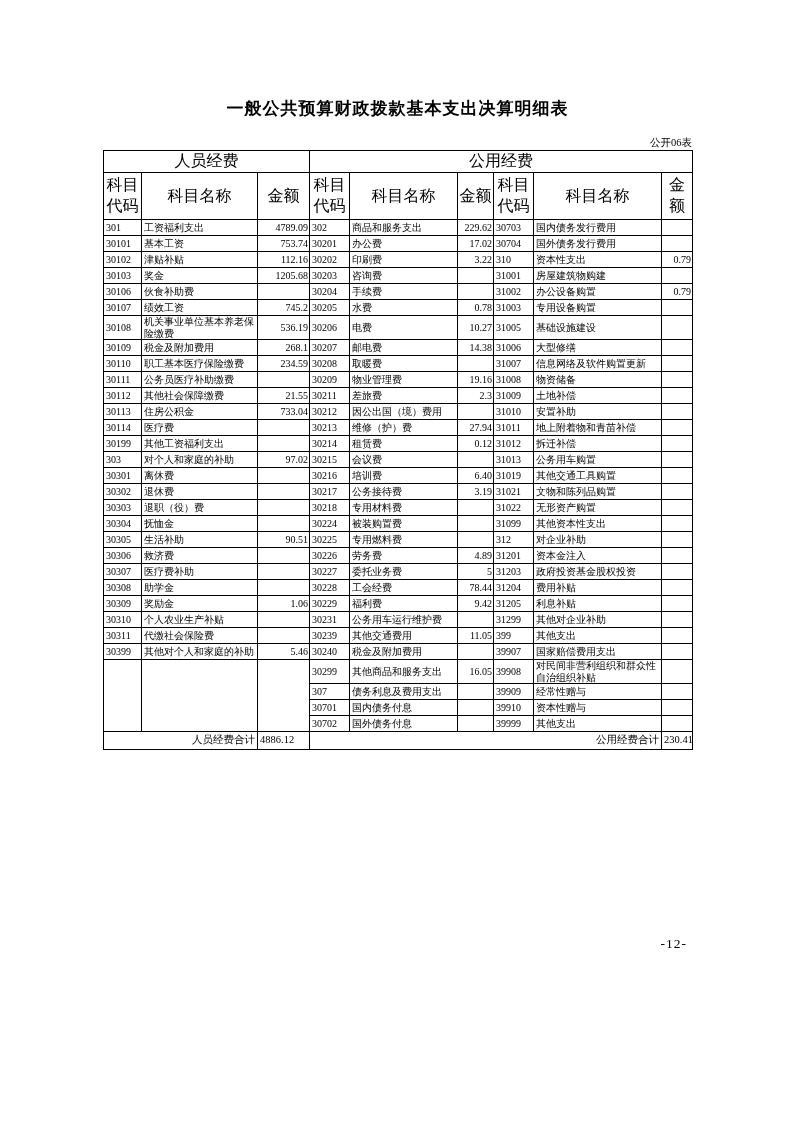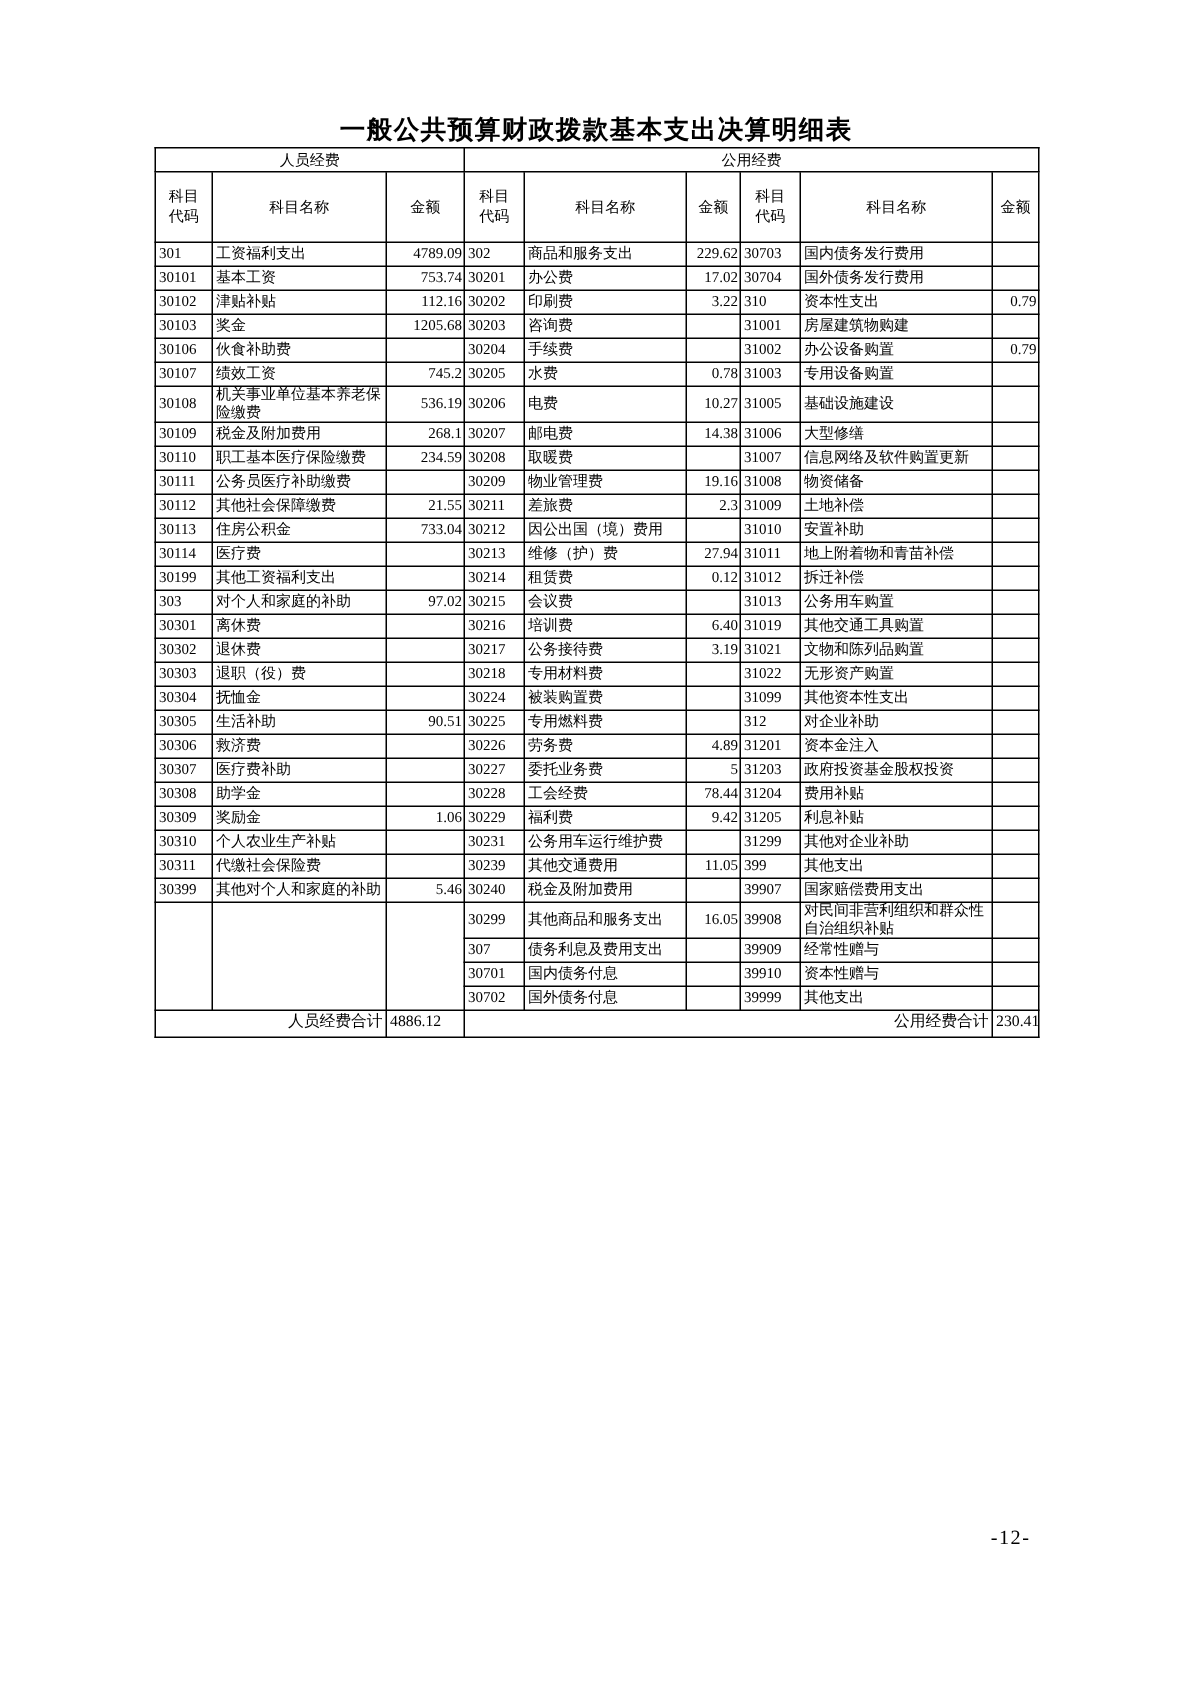--- a/index.html
+++ b/index.html
@@ -10,61 +10,62 @@
     color: #000;
   }
   .page {
     position: relative;
     width: 793px; height: 1122px;
     background: #fff;
     overflow: hidden;
   }
   .content { width: 589px; margin-left: 103px; }
   .title {
-    padding-top: 75px;
+    padding-top: 97px;
     text-align: center;
     font-size: 17px;
     font-weight: bold;
     letter-spacing: 1px;
   }
   .form-no { text-align: right; font-size: 10.5px; margin-top: 16px; }
   .meta-row {
     display: flex; justify-content: space-between;
     font-size: 11px; margin-top: 3px; margin-bottom: 3px;
   }
   table {
     border-collapse: collapse;
     table-layout: fixed;
     width: 589px;
     font-size: 10px;
     border: 1.5px solid #000;
   }
   th, td { border: 1px solid #000; vertical-align: middle; overflow: hidden; }
-  th { font-weight: normal; text-align: center; font-size: 10px; }
+  th { font-weight: normal; text-align: center; font-size: 16px; }
   tr.group-row th { height: 16px; }
   tr.cols-row th { height: 47px; white-space: pre-line; line-height: 1.3; }
   td { height: 16px; line-height: 1.15; padding: 0 2px; }
   td.code { text-align: left; padding-left: 2px; }
   td.name { text-align: left; }
   td.amt  { text-align: right; padding-right: 1px; }
   tfoot td { height: 18px; text-align: right; font-size: 10.5px; }
   tfoot td.amt { text-align: left; }
   .note { font-size: 10.5px; margin-top: 5px; }
   .page-no {
     position: absolute;
-    right: 106px; top: 1017px;
+    right: 106px; top: 936px;
     font-size: 13.5px; letter-spacing: 1px;
   }
 </style>
 </head>
 <body>
 
 <div class="page">
   <div class="content">
     <h1 class="title">一般公共预算财政拨款基本支出决算明细表</h1>
+    <div class="form-no">公开06表</div>
 
     <table>
       <colgroup>
         <col style="width:38px">
           <col style="width:116px">
           <col style="width:52px">
         <col style="width:40px">
           <col style="width:108px">
           <col style="width:36px">
         <col style="width:40px">

